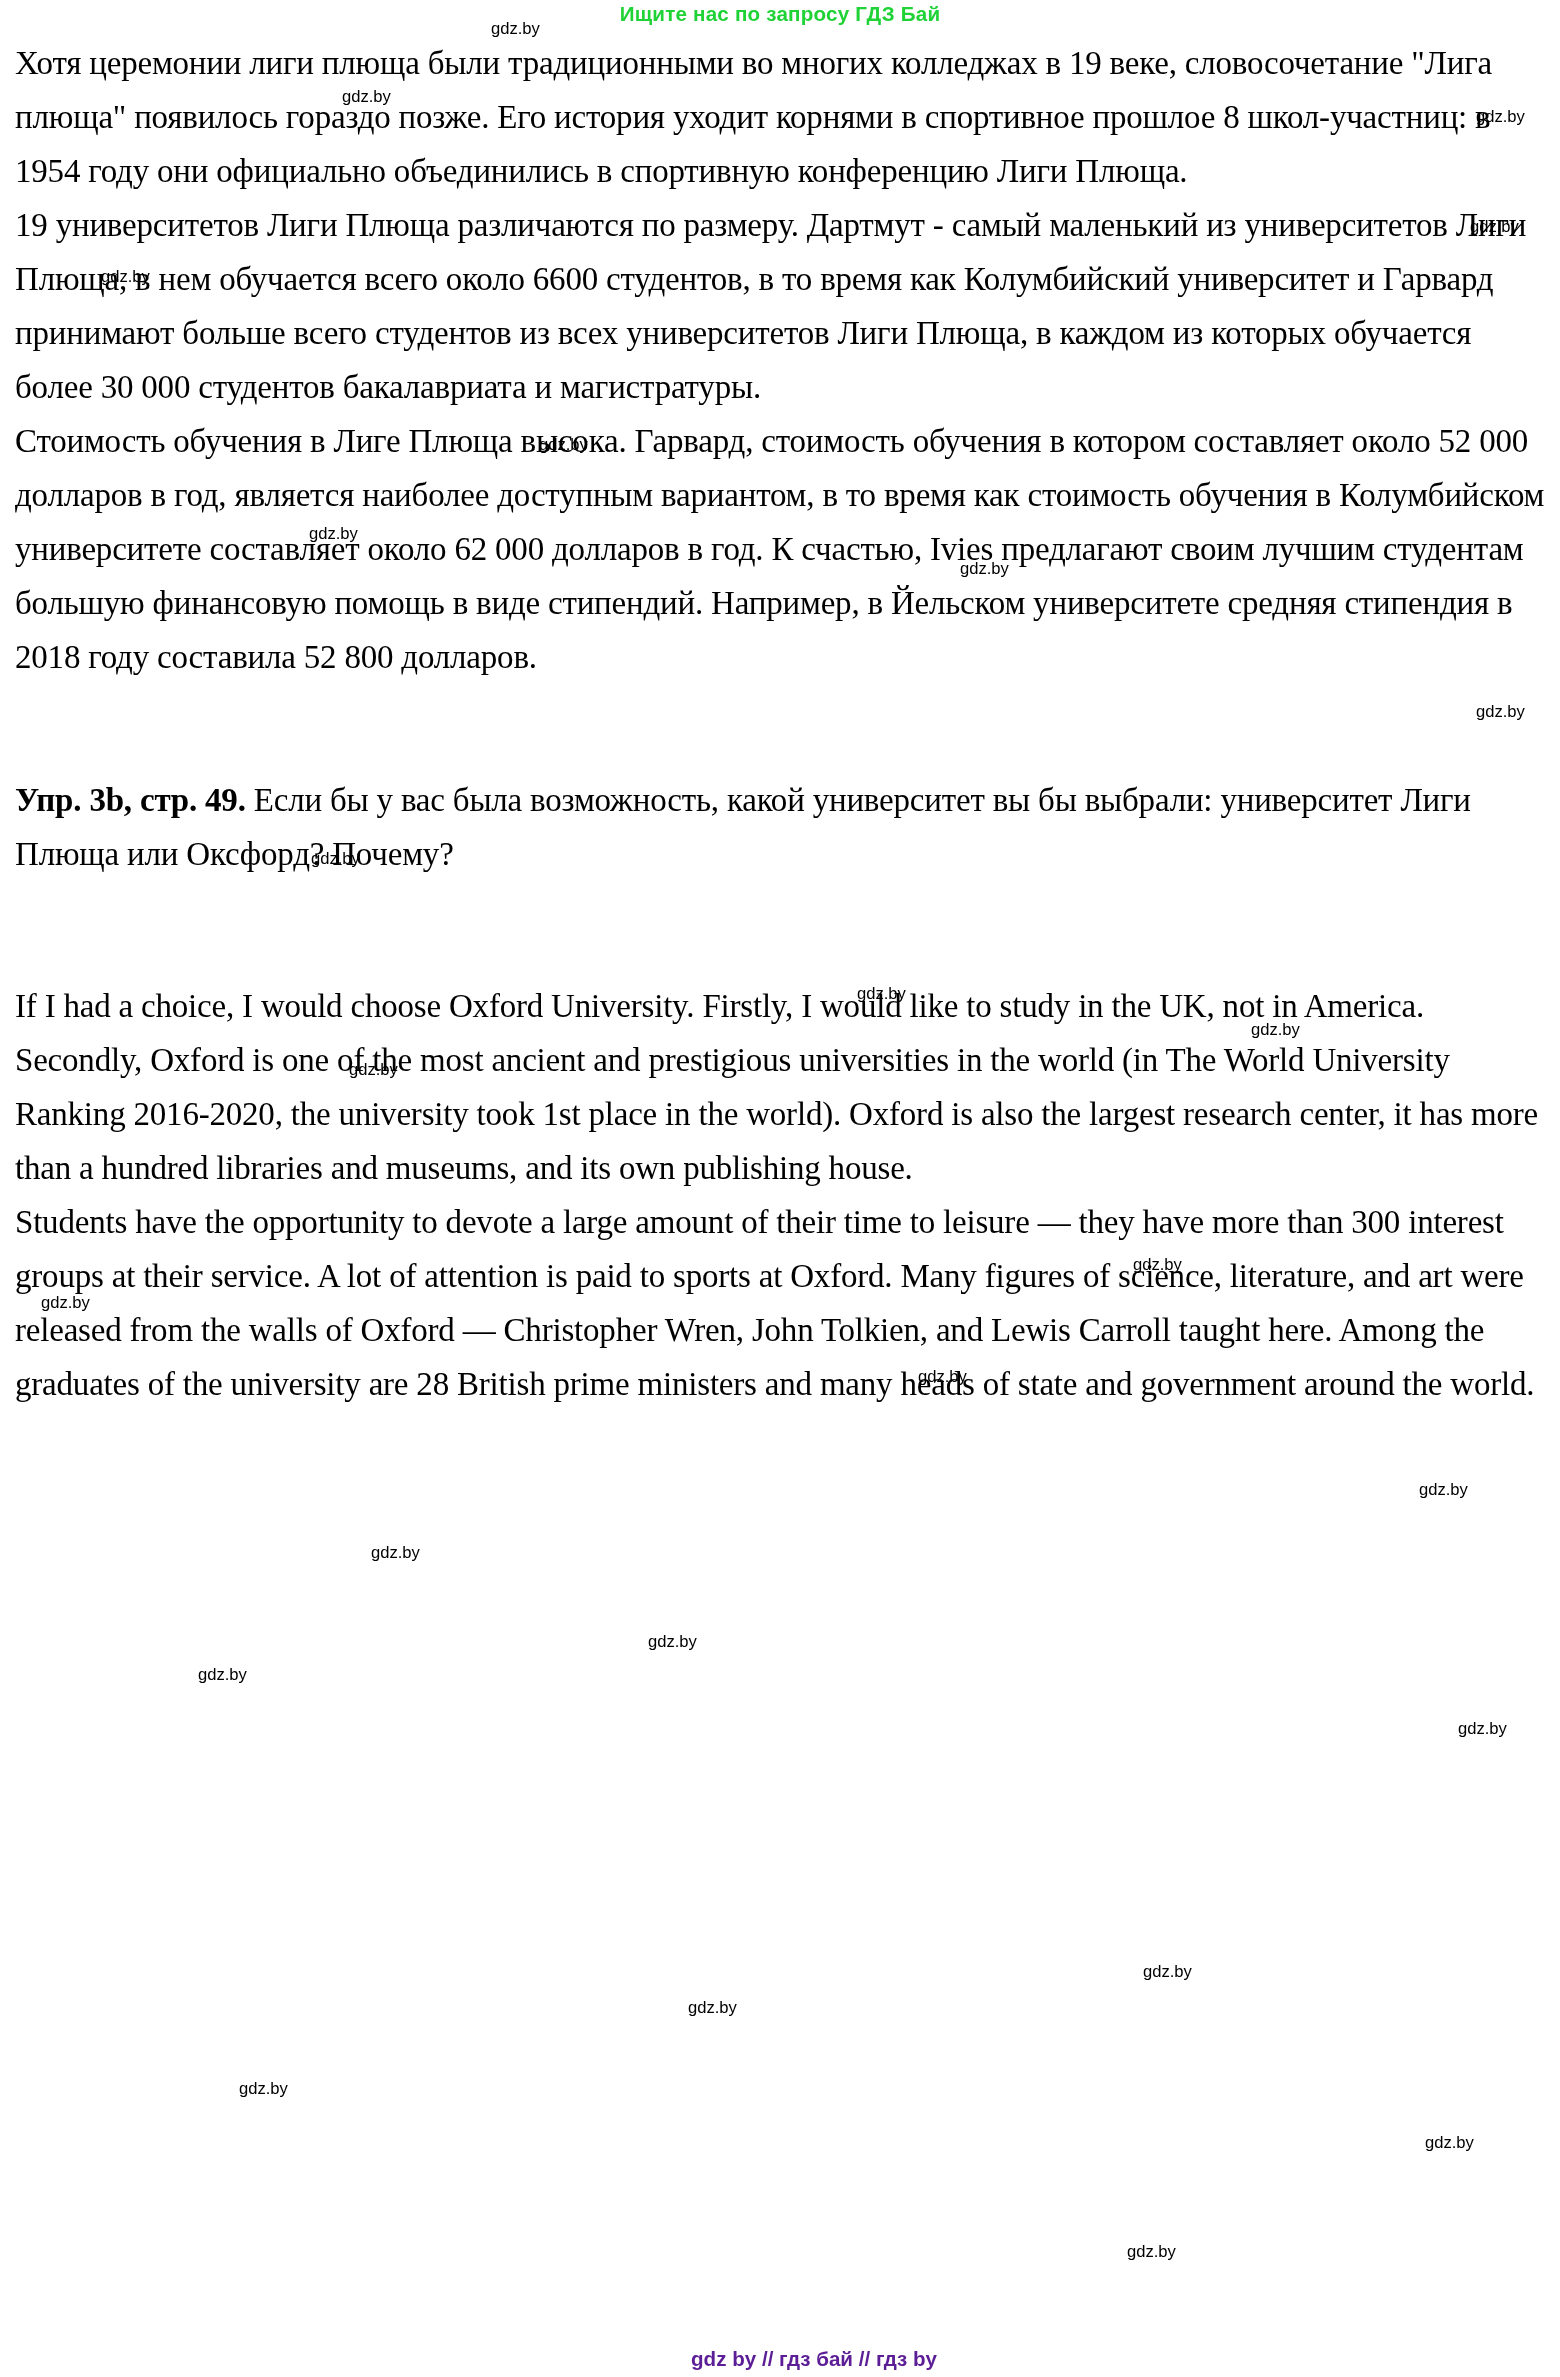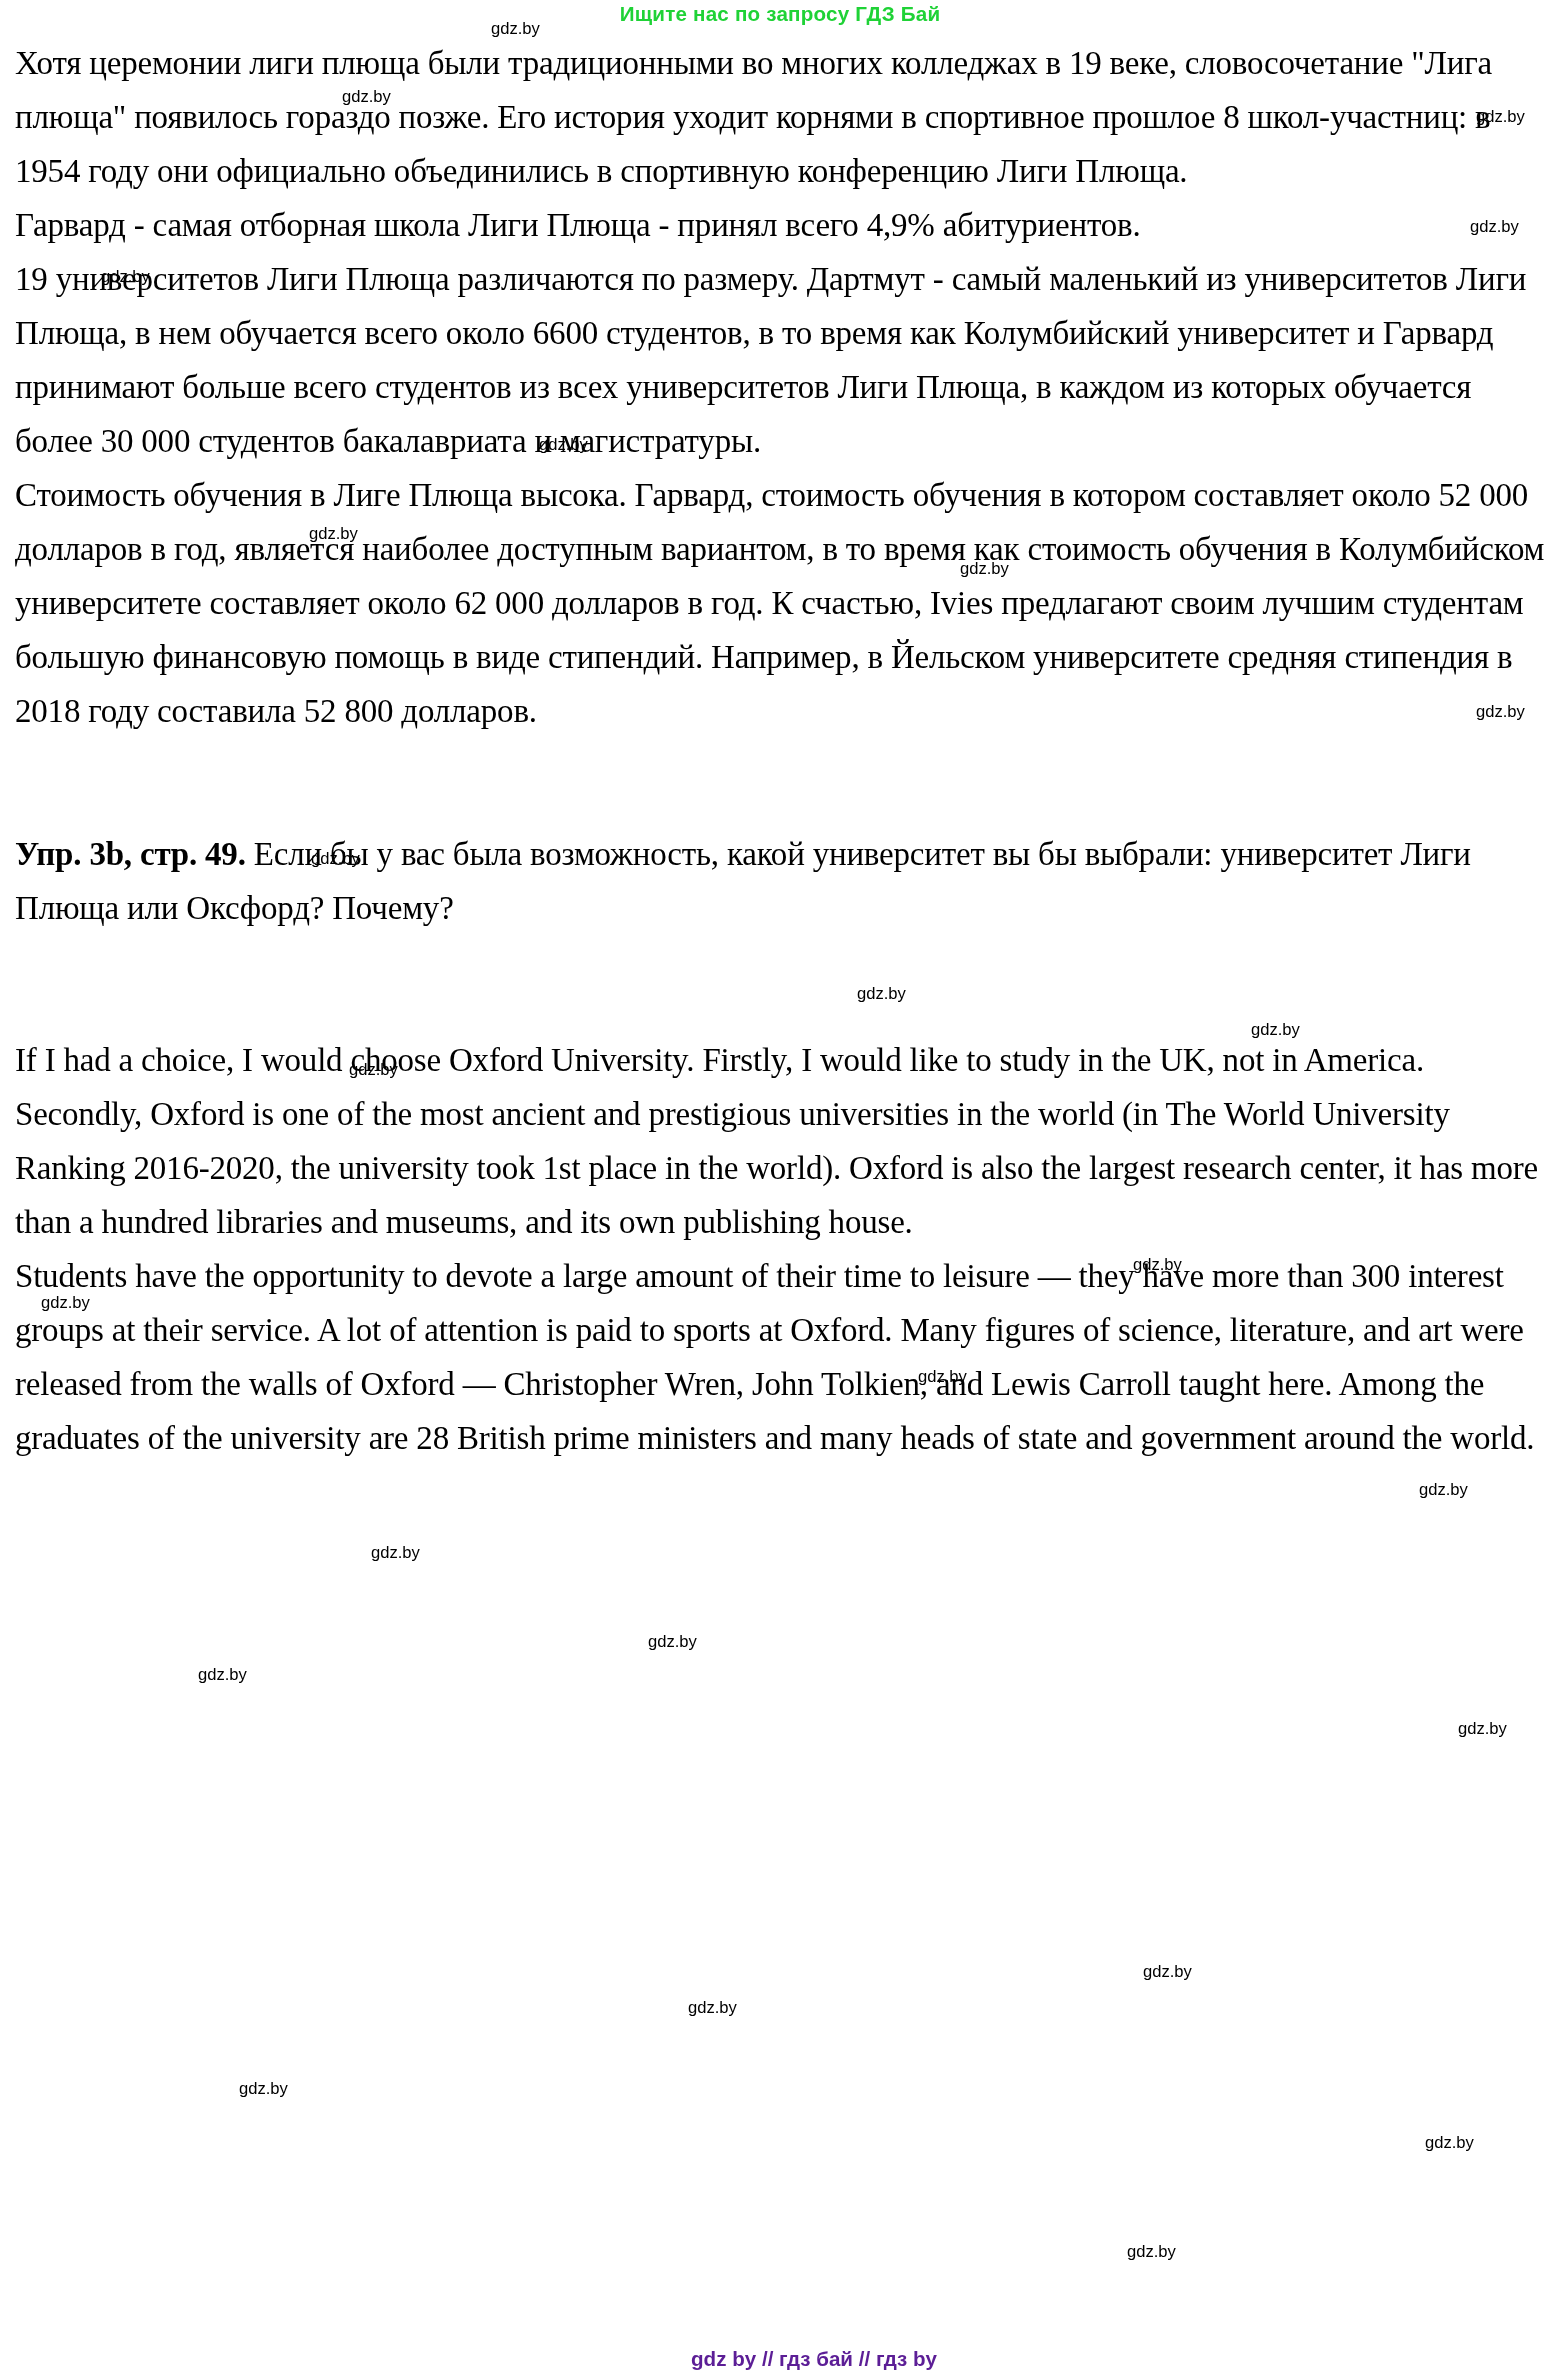--- a/index.html
+++ b/index.html
@@ -92,21 +92,20 @@
 
 <div id="page">
 
   <div class="promo-header" style="color: rgb(31, 210, 54);">Ищите нас по запросу ГДЗ Бай</div>
 
   <div class="doc-body">
 
     <p class="para">Хотя церемонии лиги плюща были традиционными во многих колледжах в 19 веке, словосочетание "Лига плюща" появилось гораздо позже. Его история уходит корнями в спортивное прошлое 8 школ-участниц: в 1954 году они официально объединились в спортивную конференцию Лиги Плюща.</p>
 
 
-    <p class="para">Гарвард - самая отборная школа Лиги Плюща - принял всего 4,9% абитуриентов.</p>
 
     <p class="para">19 университетов Лиги Плюща различаются по размеру. Дартмут - самый маленький из университетов Лиги Плюща, в нем обучается всего около 6600 студентов, в то время как Колумбийский университет и Гарвард принимают больше всего студентов из всех университетов Лиги Плюща, в каждом из которых обучается более 30 000 студентов бакалавриата и магистратуры.</p>
 
     <p class="para">Стоимость обучения в Лиге Плюща высока. Гарвард, стоимость обучения в котором составляет около 52 000 долларов в год, является наиболее доступным вариантом, в то время как стоимость обучения в Колумбийском университете составляет около 62 000 долларов в год. К счастью, Ivies предлагают своим лучшим студентам большую финансовую помощь в виде стипендий. Например, в Йельском университете средняя стипендия в 2018 году составила 52 800 долларов.</p>
 
     <div class="spacer-lg"></div>
 
     <p class="para"><span class="bold-lead">Упр. 3b, стр. 49.</span><span> Если бы у вас была возможность, какой университет вы бы выбрали: университет Лиги Плюща или Оксфорд? Почему?</span></p>
 
     <div class="spacer-sm"></div>

